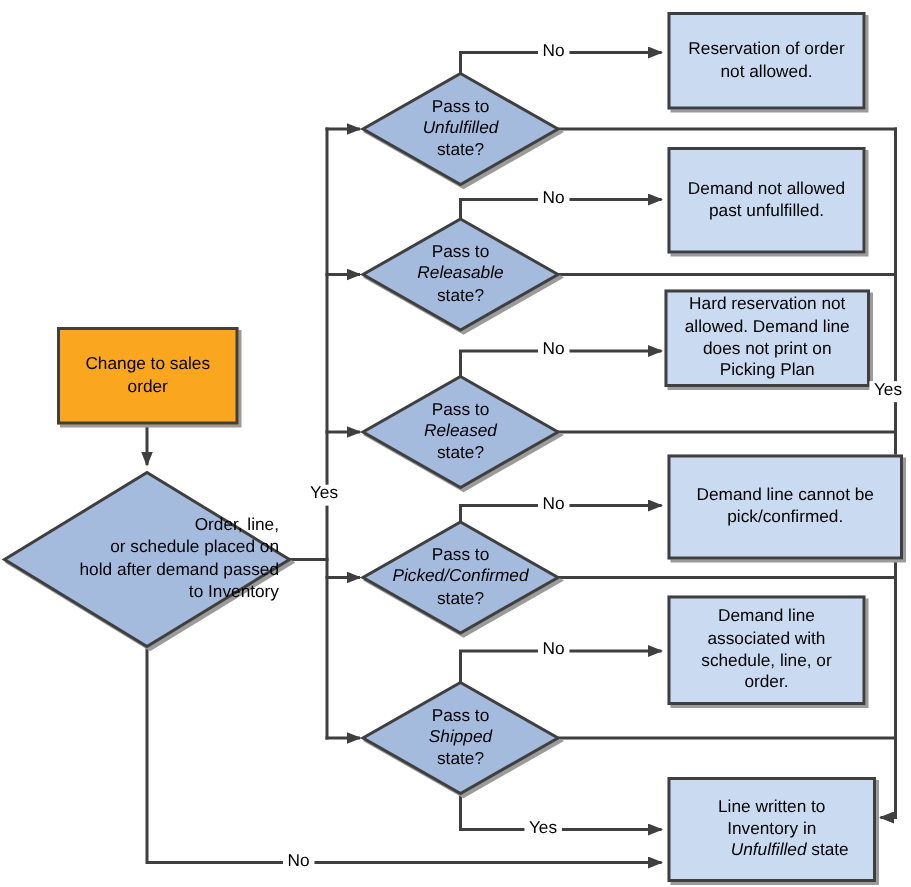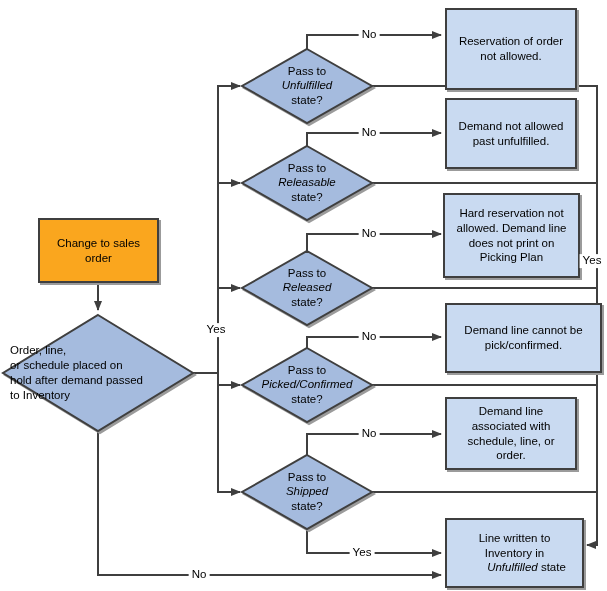--- a/index.html
+++ b/index.html
@@ -45,21 +45,21 @@
     position:absolute;
     transform:translate(-50%,-50%);
     text-align:center;
     line-height:1.25;
     width:120px;
   }
   .dlabel .l{display:block;}
   .holdlabel{
     position:absolute;
     transform:translate(-50%,-50%);
-    text-align:left;
+    text-align:right;
     line-height:1.3;
     width:176px;
     white-space:pre-line;
   }
   .lbl{
     position:absolute;
     transform:translate(-50%,-50%);
     background:#ffffff;
     padding:0 3px;
     line-height:1.2;
@@ -142,27 +142,27 @@
     <span class="l">Pass to</span>
     <em class="l">Picked/Confirmed</em>
     <span class="l">state?</span>
   </div>
   <div class="dlabel" style="left:307px;top:492px;">
     <span class="l">Pass to</span>
     <em class="l">Shipped</em>
     <span class="l">state?</span>
   </div>
 
-  <div class="box" style="left:445px;top:8px;width:132px;height:82px;align-items:center;">
+  <div class="box" style="left:445px;top:8px;width:132px;height:65px;align-items:center;">
     <span>Reservation of order not allowed.</span>
   </div>
   <div class="box" style="left:445px;top:98px;width:132px;height:71px;">
     <span>Demand not allowed past unfulfilled.</span>
   </div>
-  <div class="box" style="left:443px;top:193px;width:137px;height:85px;">
+  <div class="box" style="left:443px;top:193px;width:137px;height:65px;">
     <span>Hard reservation not allowed. Demand line does not print on Picking Plan</span>
   </div>
   <div class="box" style="left:445px;top:303px;width:157px;height:70px;">
     <span>Demand line cannot be pick/confirmed.</span>
   </div>
   <div class="box" style="left:445px;top:397px;width:132px;height:73px;">
     <span>Demand line associated with schedule, line, or order.</span>
   </div>
 
   <div class="box" style="left:445px;top:518px;width:139px;height:70px;">

